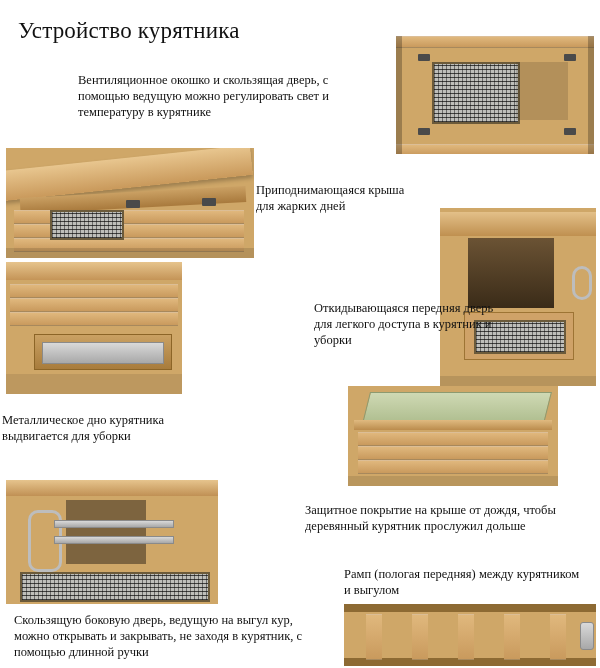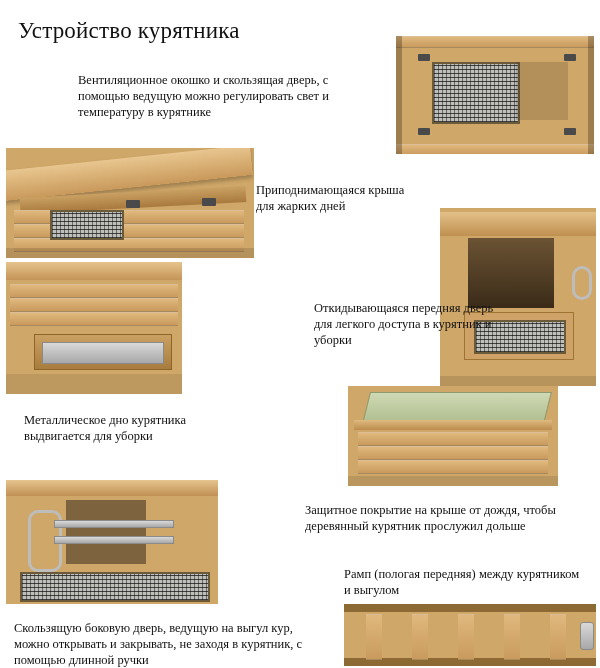--- a/index.html
+++ b/index.html
@@ -133,21 +133,21 @@
     <div class="plank" style="left:4px;top:50px;width:168px;height:12px;"></div>
 
     <div style="position:absolute;left:28px;top:72px;width:136px;height:34px;
                 background:linear-gradient(180deg,#caa163,#a87c3c);border:1px solid #8c6527;"></div>
     <div class="metal" style="left:36px;top:80px;width:120px;height:20px;"></div>
     <div class="edge" style="left:0;top:112px;width:176px;height:20px;opacity:.35;"></div>
   </div>
 
   <div class="cap" style="left:286px;top:300px;width:196px;margin-left:28px;">Откидывающаяся передняя дверь для легкого доступа в курятник и уборки</div>
 
-  <div class="cap" style="left:24px;top:412px;width:220px;">Металлическое дно курятника выдвигается для уборки</div>
+  <div class="cap" style="left:2px;top:412px;width:220px;">Металлическое дно курятника выдвигается для уборки</div>
 
   <div class="photo" style="left:348px;top:386px;width:210px;height:100px;">
     <div class="wood v"></div>
     <div class="roofgreen" style="left:18px;top:6px;width:180px;height:30px;transform:skewX(-14deg);"></div>
     <div style="position:absolute;left:6px;top:34px;width:198px;height:10px;
                 background:linear-gradient(180deg,#e0ba80,#bb8c4d);"></div>
     <div class="plank" style="left:10px;top:46px;width:190px;height:12px;"></div>
     <div class="plank" style="left:10px;top:60px;width:190px;height:12px;"></div>
     <div class="plank" style="left:10px;top:74px;width:190px;height:12px;"></div>
     <div class="edge" style="left:0;top:90px;width:210px;height:10px;opacity:.4;"></div>
@@ -173,15 +173,15 @@
     <div style="position:absolute;left:0;top:0;width:252px;height:8px;background:#8d6a33;"></div>
     <div style="position:absolute;left:0;top:54px;width:252px;height:8px;background:#8d6a33;"></div>
     <div class="plank" style="left:22px;top:10px;width:16px;height:44px;"></div>
     <div class="plank" style="left:68px;top:10px;width:16px;height:44px;"></div>
     <div class="plank" style="left:114px;top:10px;width:16px;height:44px;"></div>
     <div class="plank" style="left:160px;top:10px;width:16px;height:44px;"></div>
     <div class="plank" style="left:206px;top:10px;width:16px;height:44px;"></div>
     <div class="metal" style="left:236px;top:18px;width:12px;height:26px;border-radius:3px;"></div>
   </div>
 
-  <div class="cap" style="left:14px;top:612px;width:300px;margin-top:8px;">Скользящую боковую дверь, ведущую на выгул кур, можно открывать и закрывать, не заходя в курятник, с помощью длинной ручки</div>
+  <div class="cap" style="left:14px;top:612px;width:300px;">Скользящую боковую дверь, ведущую на выгул кур, можно открывать и закрывать, не заходя в курятник, с помощью длинной ручки</div>
 
 </div>
 
 </body></html>

